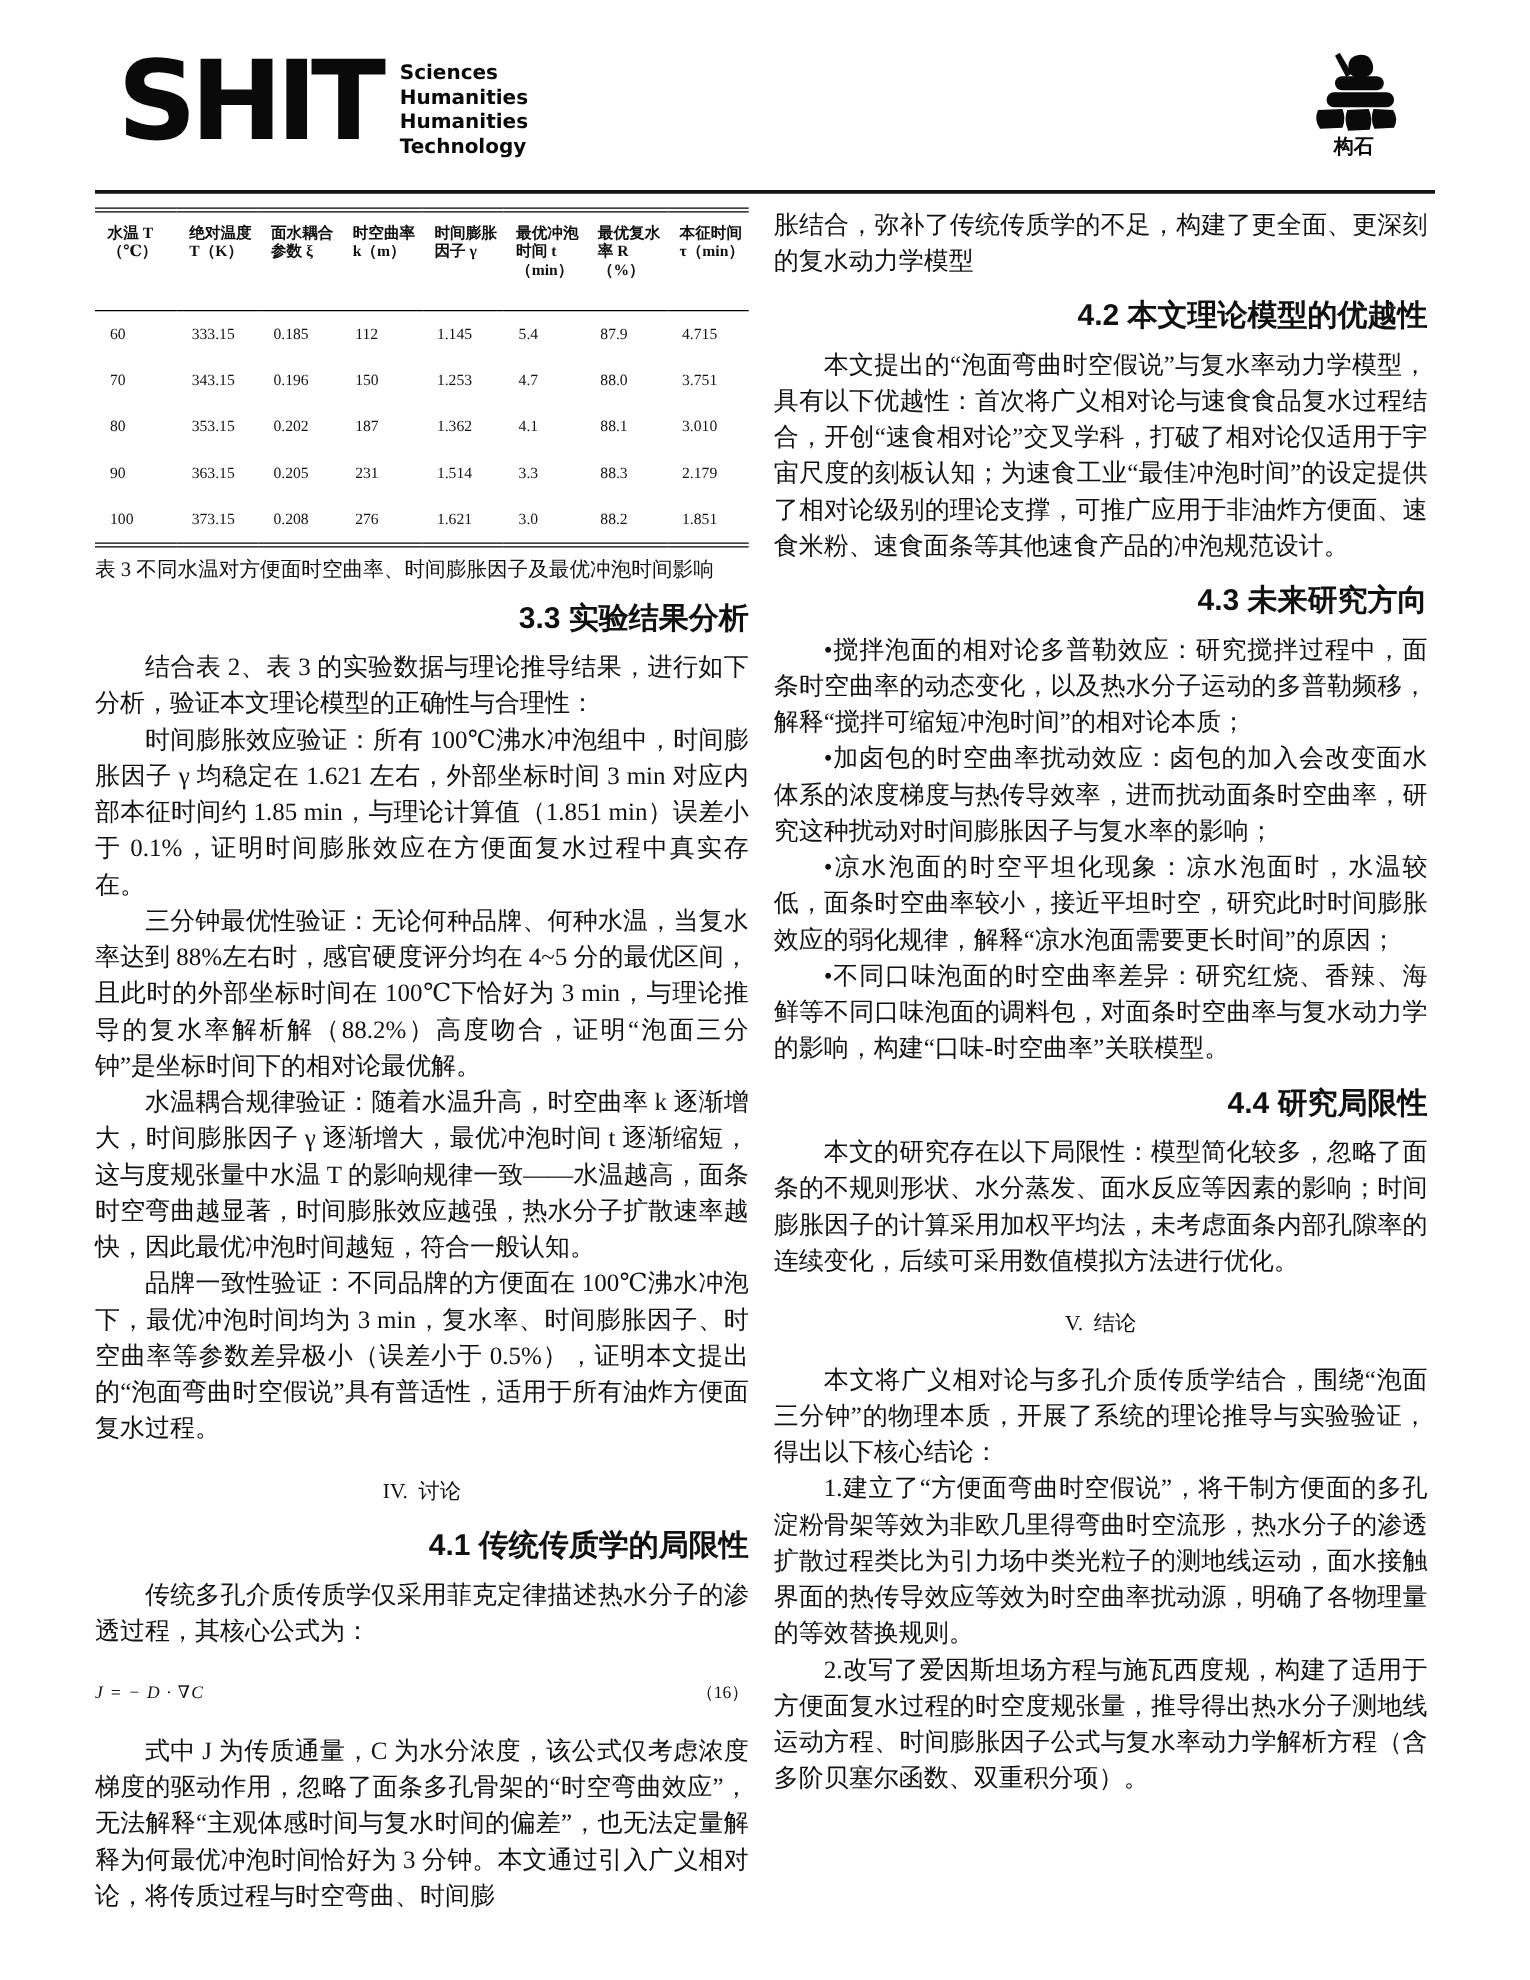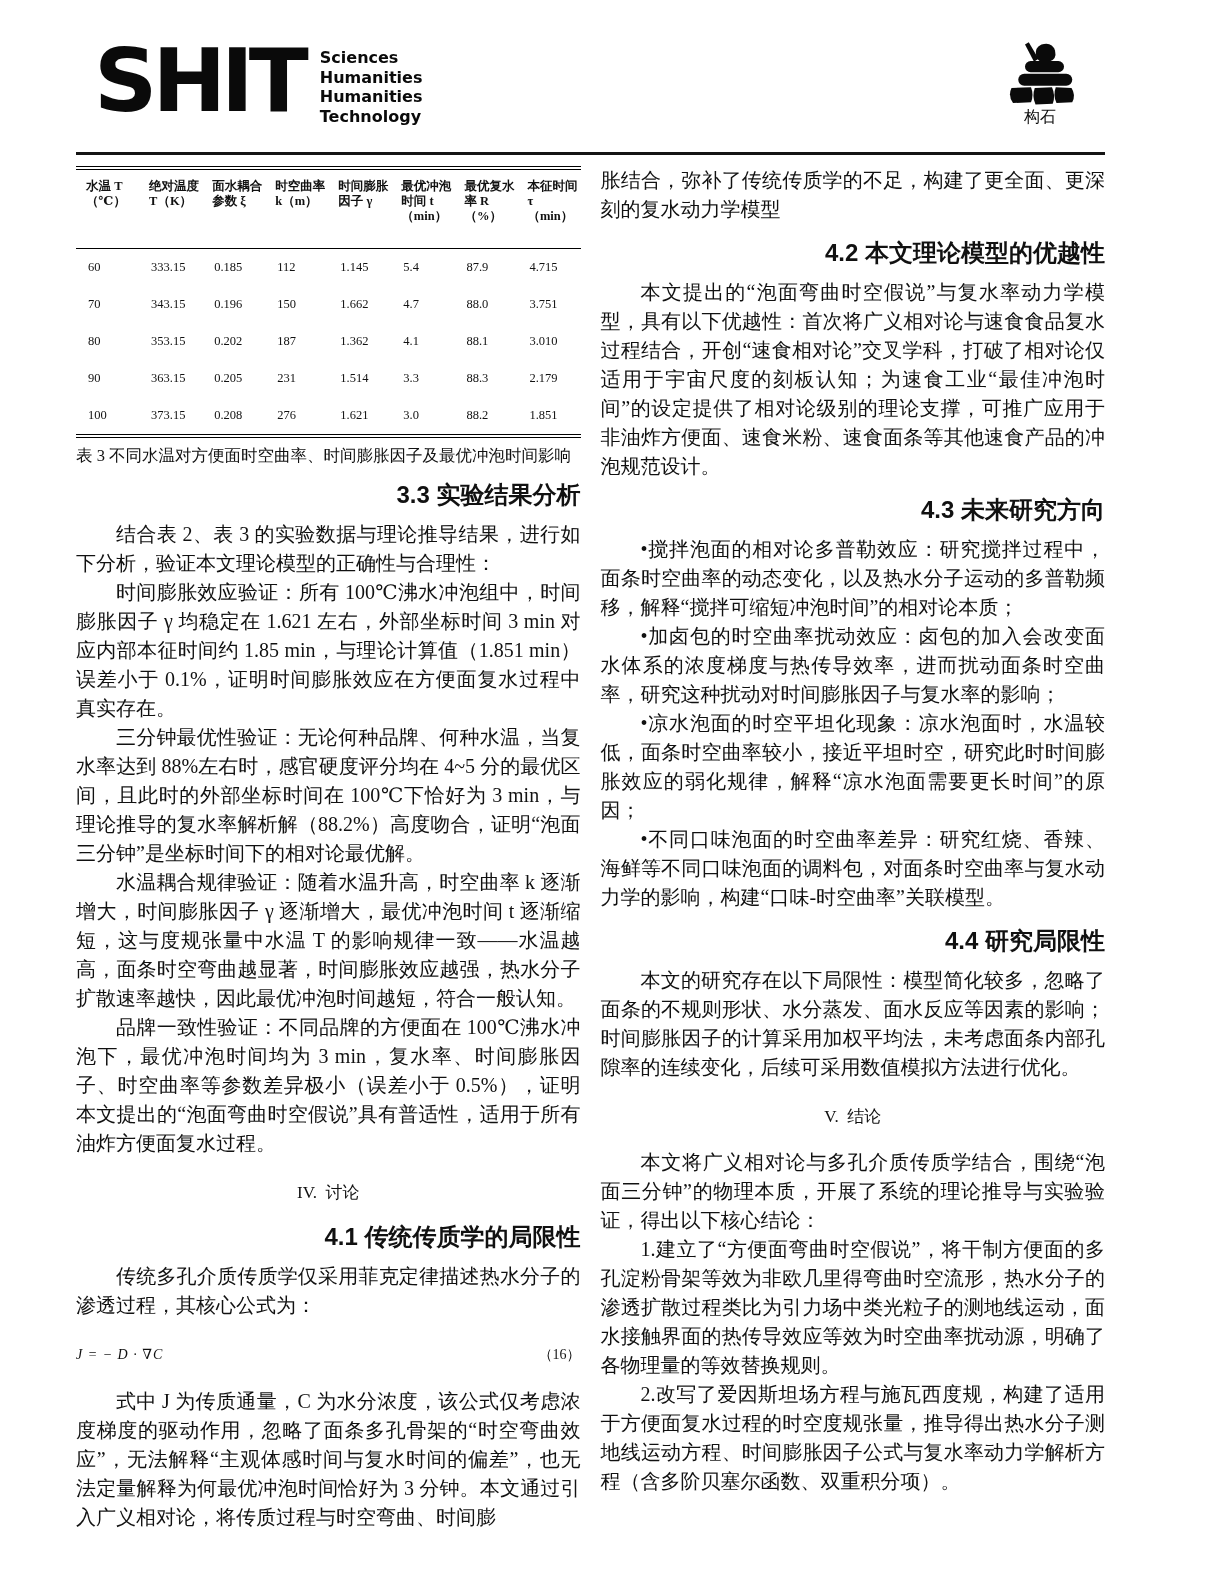--- a/index.html
+++ b/index.html
@@ -4,41 +4,41 @@
 <style>
   * { margin:0; padding:0; box-sizing:border-box; }
   html,body { background:#ffffff; }
   .page {
     position:relative;
     width:1224px; height:1584px;
     margin:0 auto;
     background:#ffffff;
     color:#111;
     font-family:"Liberation Serif","DejaVu Serif",serif;
-    padding:34px 119px 30px 76px;
+    padding:34px 76px 30px 76px;
     overflow:hidden;
   }
   
   .masthead { display:flex; justify-content:space-between; align-items:flex-start; height:116px; }
   .brand { display:flex; align-items:flex-start; padding-left:18px; }
   .brand-word {
     font-family:"DejaVu Sans","Liberation Sans",sans-serif;
     font-weight:900; font-size:88px; line-height:82px;
     letter-spacing:-5px; color:#0a0a0a; margin-top:6px;
   }
   .brand-tagline {
     font-family:"DejaVu Sans","Liberation Sans",sans-serif;
     font-weight:bold; font-size:16px; line-height:19.5px;
     margin-left:16px; margin-top:14px; color:#0a0a0a;
   }
   .org { width:110px; text-align:center; margin-top:6px; margin-right:10px; }
   .org svg { display:block; margin:0 auto; }
   .org-label {
     font-family:"DejaVu Sans","Liberation Sans",sans-serif;
-    font-weight:normal; font-size:16px; margin-top:1px; color:#0a0a0a;
+    font-weight:bold; font-size:16px; margin-top:1px; color:#0a0a0a;
   }
   .head-rule { border-bottom:3.5px solid #141414; margin-top:2px; }
 
   
   .cols { display:flex; gap:20px; margin-top:11px; }
   .col { width:523px; font-size:20px; line-height:29px; text-align:justify; }
   .col p { text-indent:2em; margin:0; }
   p.no-indent { text-indent:0; }
 
   
@@ -140,21 +140,21 @@
             <td>1.145</td>
             <td>5.4</td>
             <td>87.9</td>
             <td>4.715</td>
           </tr>
           <tr>
             <td>70</td>
             <td>343.15</td>
             <td>0.196</td>
             <td>150</td>
-            <td>1.662</td>
+            <td>1.253</td>
             <td>4.7</td>
             <td>88.0</td>
             <td>3.751</td>
           </tr>
           <tr>
             <td>80</td>
             <td>353.15</td>
             <td>0.202</td>
             <td>187</td>
             <td>1.362</td>

